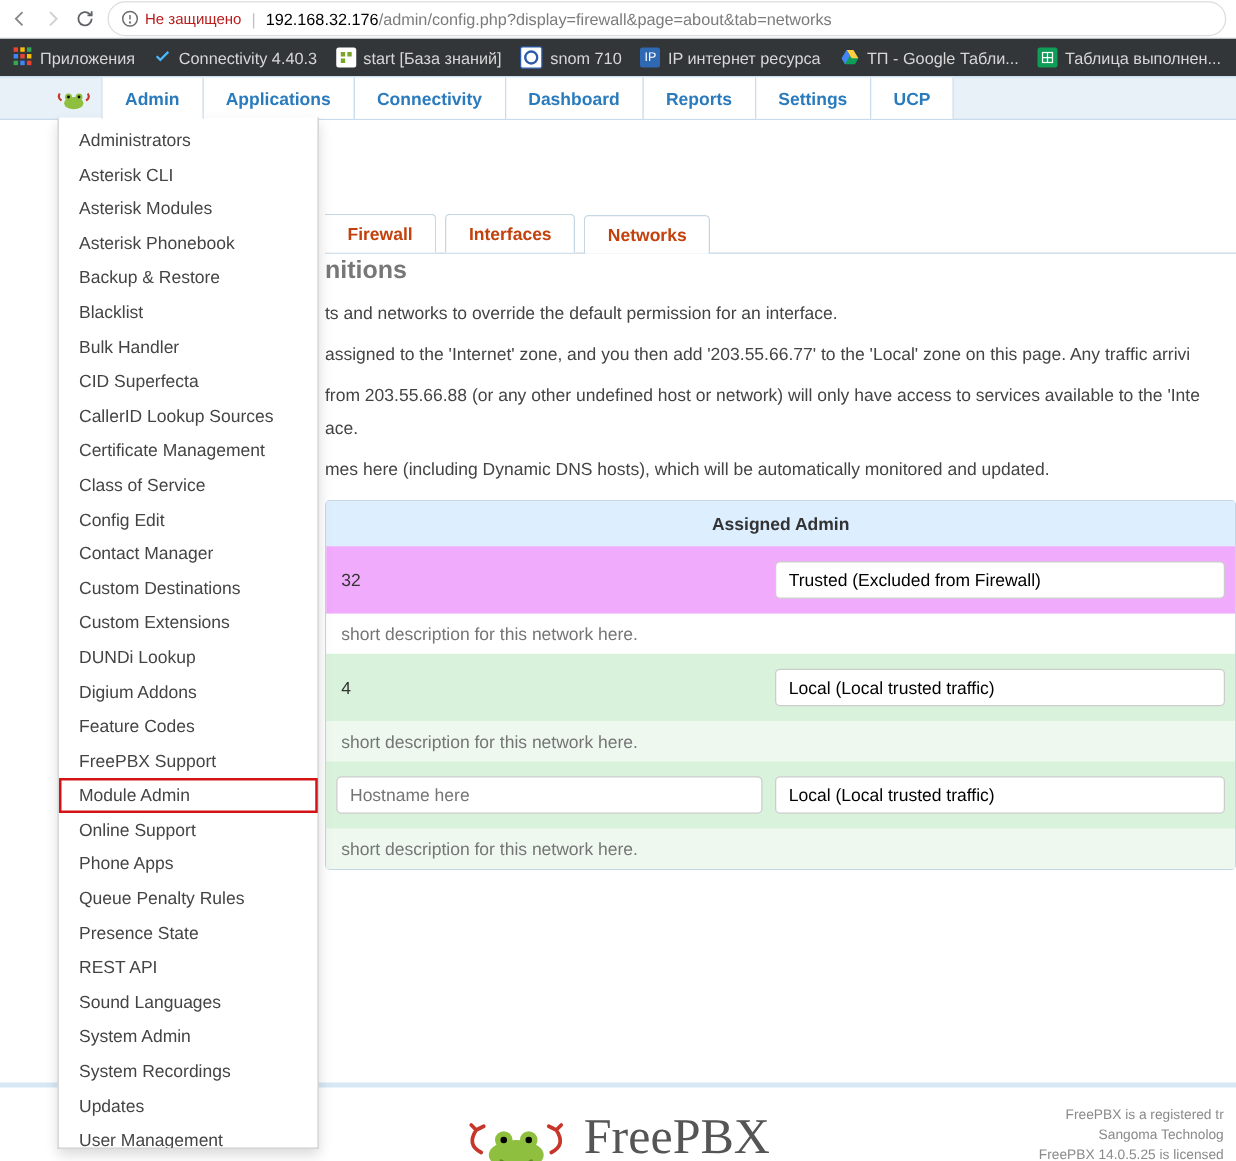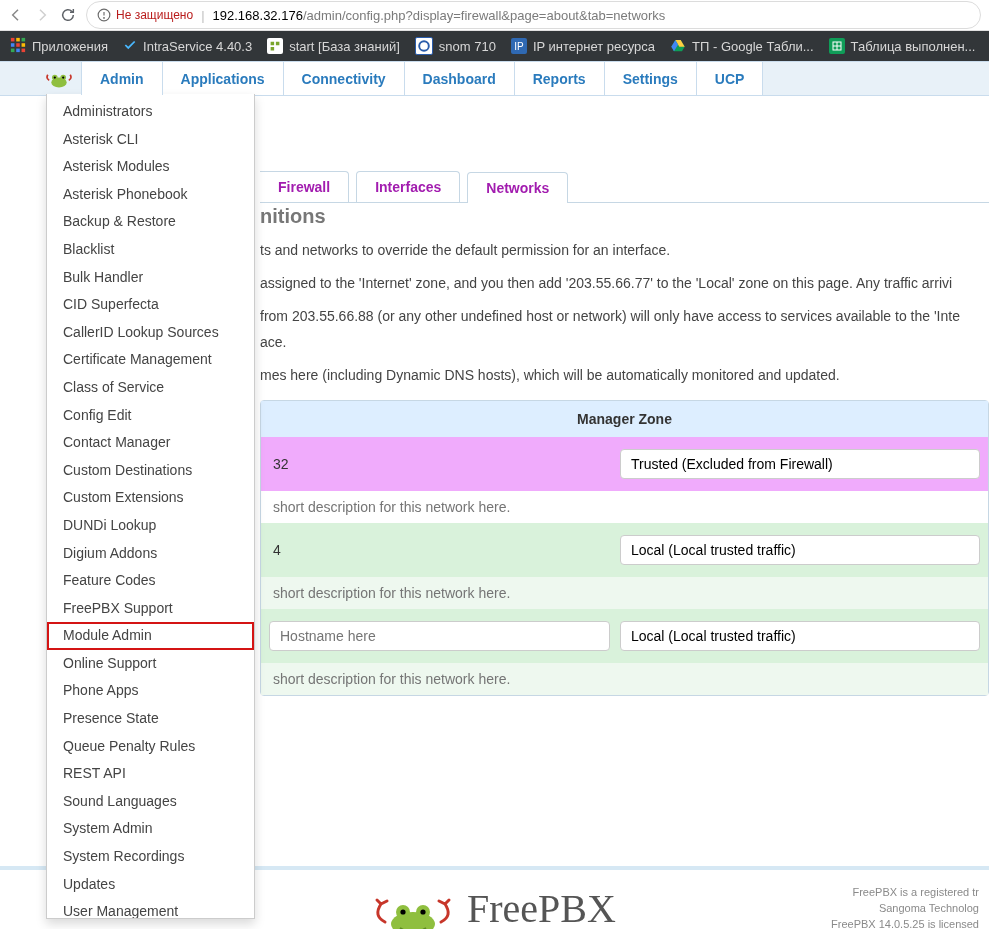--- a/index.html
+++ b/index.html
@@ -35,21 +35,21 @@
   .dropdown { position:absolute; top:33px; left:46px; width:207px; background:#fff; border:1px solid #ccc; border-top:none; box-shadow:0 5px 10px rgba(0,0,0,0.15); z-index:15; max-height:824px; overflow:hidden;}
   .dropdown .scroll { max-height:824px; overflow-y:auto; }
   .dropdown li { list-style:none; padding:4px 16px; font-size:14px; color:#444; cursor:pointer; line-height:1.4; }
   .dropdown li.highlight { outline:2px solid #d41414; outline-offset:-2px; }
   .dropdown::-webkit-scrollbar, .dropdown .scroll::-webkit-scrollbar { width:10px;}
   .dropdown .scroll::-webkit-scrollbar-thumb { background:#c1c1c1; border-radius:5px;}
 
   
   .page { padding:20px 0 0 260px; }
   .tabs { display:flex; gap:7px; margin:50px 0 0 0; height:36px; align-items:flex-end;}
-  .tab { background:#fff; border:1px solid #c6d7e4; border-bottom:none; border-radius:4px 4px 0 0; padding:7px 18px; color:#a21caf; font-weight:600; cursor:pointer;}
+  .tab { background:#fff; border:1px solid #c6d7e4; border-bottom:none; border-radius:4px 4px 0 0; padding:7px 18px; color:#c2410c; font-weight:600; cursor:pointer;}
   .tab.partial { border-left:none; border-radius:0 4px 0 0;}
   .tab.active { background:#fff; position:relative; top:1px; }
   .tabstrip-border { border-bottom:1px solid #c6d7e4; }
 
   .content { border:0 solid #c6d7e4; border-top:none; padding:0 0 20px; }
   .h { font-size:20px; font-weight:700; color:#777; margin:2px 0 10px;}
   .para { color:#444; line-height:1.8; margin:0 0 8px;}
   .table { border:1px solid #c6d7e4; border-radius:4px; margin-top:12px;}
   .thead { background:#def; padding:10px; font-weight:700; text-align:center;}
   .row { display:flex; align-items:center; padding:12px 8px; gap:10px;}
@@ -123,21 +123,21 @@
           <rect x="7" y="13" width="4" height="4" fill="#4285f4"></rect>
           <rect x="13" y="13" width="4" height="4" fill="#ea4335"></rect>
         </svg>
     </span>
     <span>Приложения</span>
   </div>
   <div class="bm">
     <span class="bm-check"><svg viewBox="0 0 24 24" fill="none" stroke="#49b8ff" stroke-width="3">
           <path d="M4 12l5 5L20 6"></path>
         </svg></span>
-    <span>IntraService 4.40.3</span>
+    <span>Connectivity 4.40.3</span>
   </div>
   <div class="bm">
     <span class="bm-fav" style="background:#fff">
         <svg width="14" height="14" viewBox="0 0 16 16">
           <rect width="16" height="16" fill="#fff"></rect>
           <path d="M3 3h4v4H3zM9 3h4v4H9zM3 9h4v4H3z" fill="#7aa52b"></path>
         </svg>
       </span>
     <span>start [База знаний]</span>
   </div>
@@ -217,22 +217,22 @@
         <li>Contact Manager</li>
         <li>Custom Destinations</li>
         <li>Custom Extensions</li>
         <li>DUNDi Lookup</li>
         <li>Digium Addons</li>
         <li>Feature Codes</li>
         <li>FreePBX Support</li>
         <li class="highlight">Module Admin</li>
         <li>Online Support</li>
         <li>Phone Apps</li>
+        <li>Queue Penalty Rules</li>
         <li>Presence State</li>
-        <li>Queue Penalty Rules</li>
         <li>REST API</li>
         <li>Sound Languages</li>
         <li>System Admin</li>
         <li>System Recordings</li>
         <li>Updates</li>
         <li>User Management</li>
       </ul>
   </div>
 
   <div class="page">
@@ -244,21 +244,21 @@
       </div>
     </div>
     <div class="content">
       <div class="h">nitions</div>
       <div class="para">ts and networks to override the default permission for an interface.</div>
       <div class="para">assigned to the 'Internet' zone, and you then add '203.55.66.77' to the 'Local' zone on this page. Any traffic arrivi</div>
       <div class="para"><span>from 203.55.66.88 (or any other undefined host or network) will only have access to services available to the 'Inte</span><br><span>ace.</span></div>
       <div class="para">mes here (including Dynamic DNS hosts), which will be automatically monitored and updated.</div>
 
       <div class="table">
-        <div class="thead">Manager Zone</div>
+        <div class="thead">Assigned Admin</div>
 
         <div class="row r0">
           <div class="left">32</div>
           <div class="zone"><button class="select"><span>Trusted (Excluded from Firewall)</span></button></div>
         </div>
         <div class="row desc desc0">
           <input placeholder="short description for this network here." style="">
         </div>
 
         <div class="row r1">

